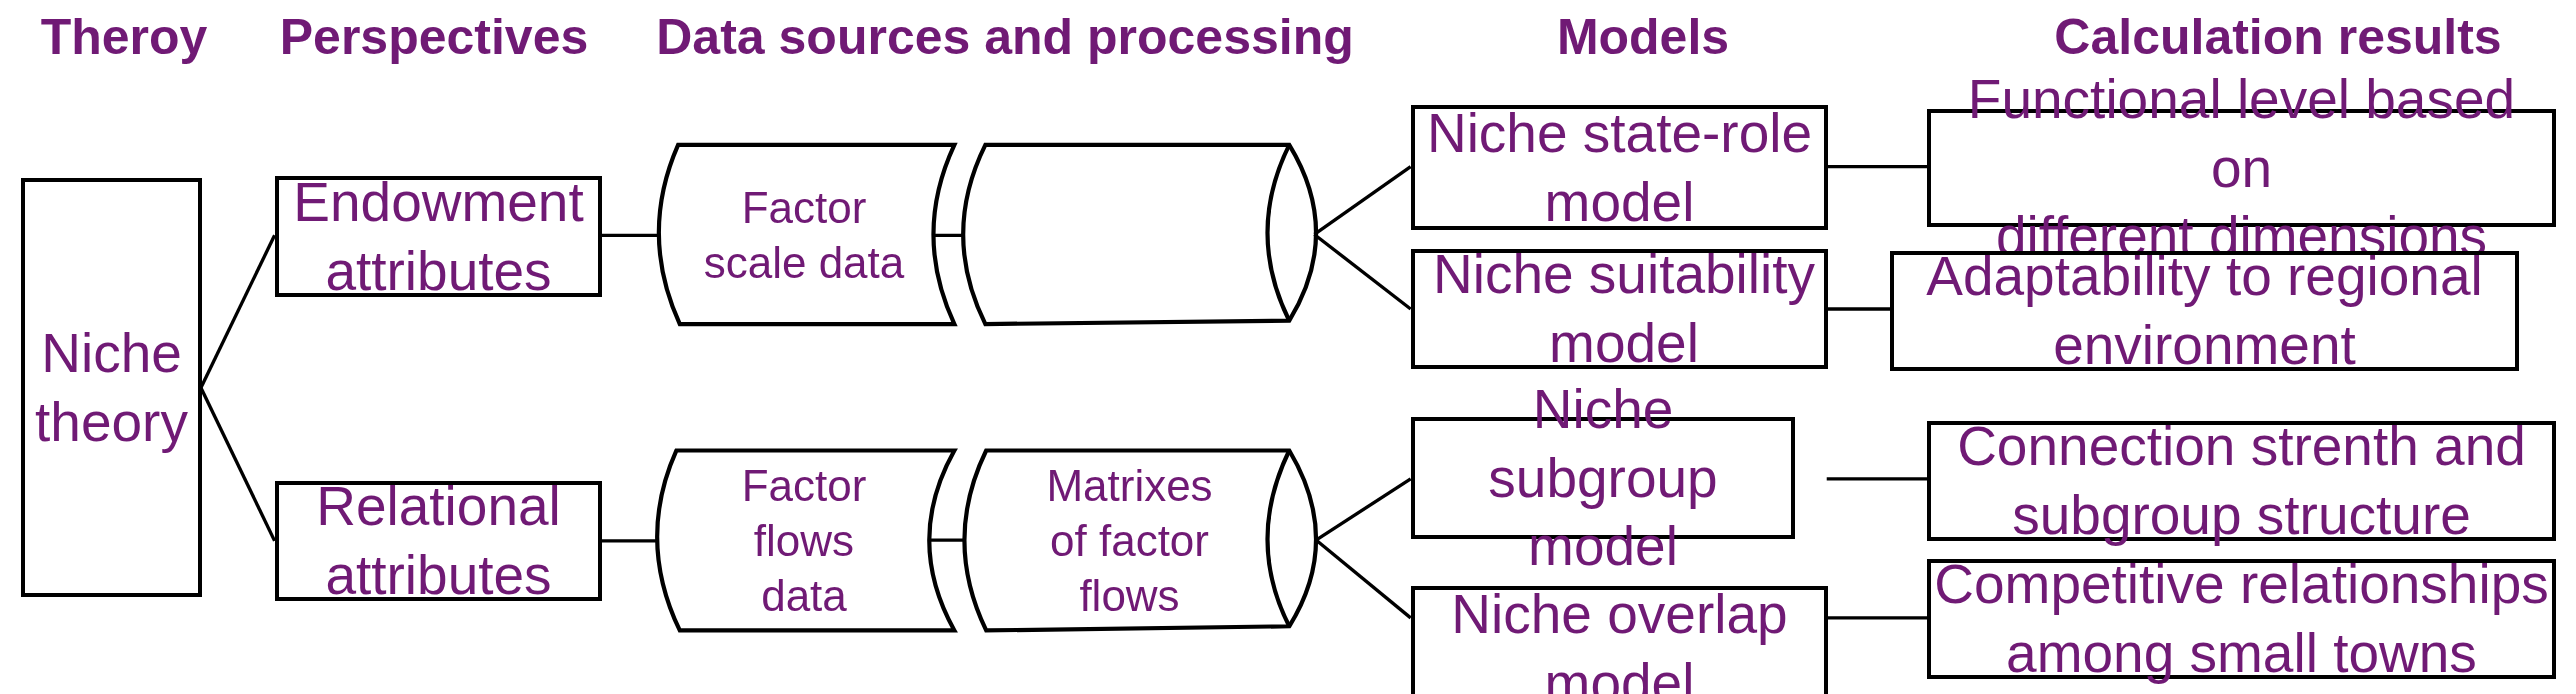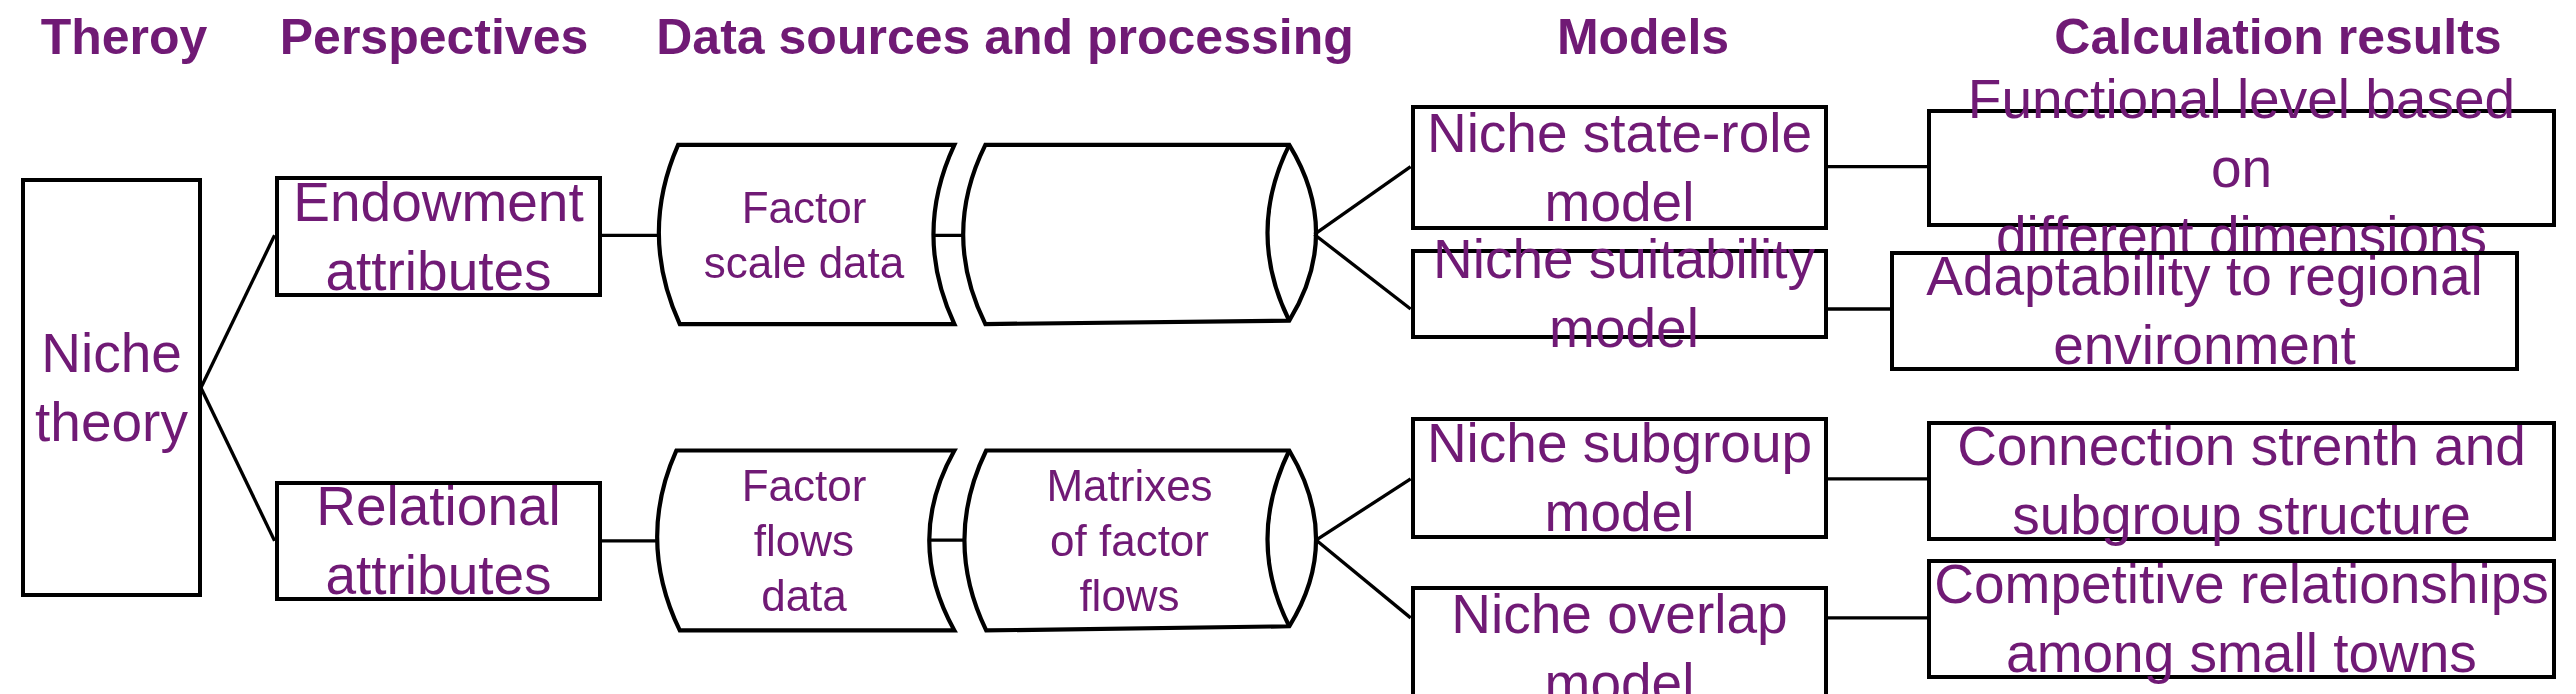--- a/index.html
+++ b/index.html
@@ -114,23 +114,23 @@
 scale data</div>
   <div class="cyltext" style="left:670px; top:450px; width:268px; height:180px;">Factor
 flows
 data</div>
   <div class="cyltext" style="left:985px; top:450px; width:289px; height:180px;">Matrixes
 of factor
 flows</div>
 
   <div class="box" style="left:1411px; top:105px; width:417px; height:125px;">Niche state-role
 model</div>
-  <div class="box" style="left:1411px; top:249px; width:417px; height:90px;padding-left:9px;">Niche suitability
+  <div class="box" style="left:1411px; top:249px; width:417px; height:120px;padding-left:9px;">Niche suitability
 model</div>
-  <div class="box" style="left:1411px; top:417px; width:417px; height:122px;">Niche subgroup
+  <div class="box" style="left:1411px; top:417px; width:384px; height:122px;">Niche subgroup
 model</div>
   <div class="box" style="left:1411px; top:558px; width:417px; height:126px;margin-top:28px;">Niche overlap
 model</div>
 
   <div class="box" style="left:1927px; top:109px; width:629px; height:118px;">Functional level based on
 different dimensions</div>
   <div class="box" style="left:1890px; top:251px; width:629px; height:120px;">Adaptability to regional
 environment</div>
   <div class="box" style="left:1927px; top:421px; width:629px; height:120px;">Connection strenth and
 subgroup structure</div>

